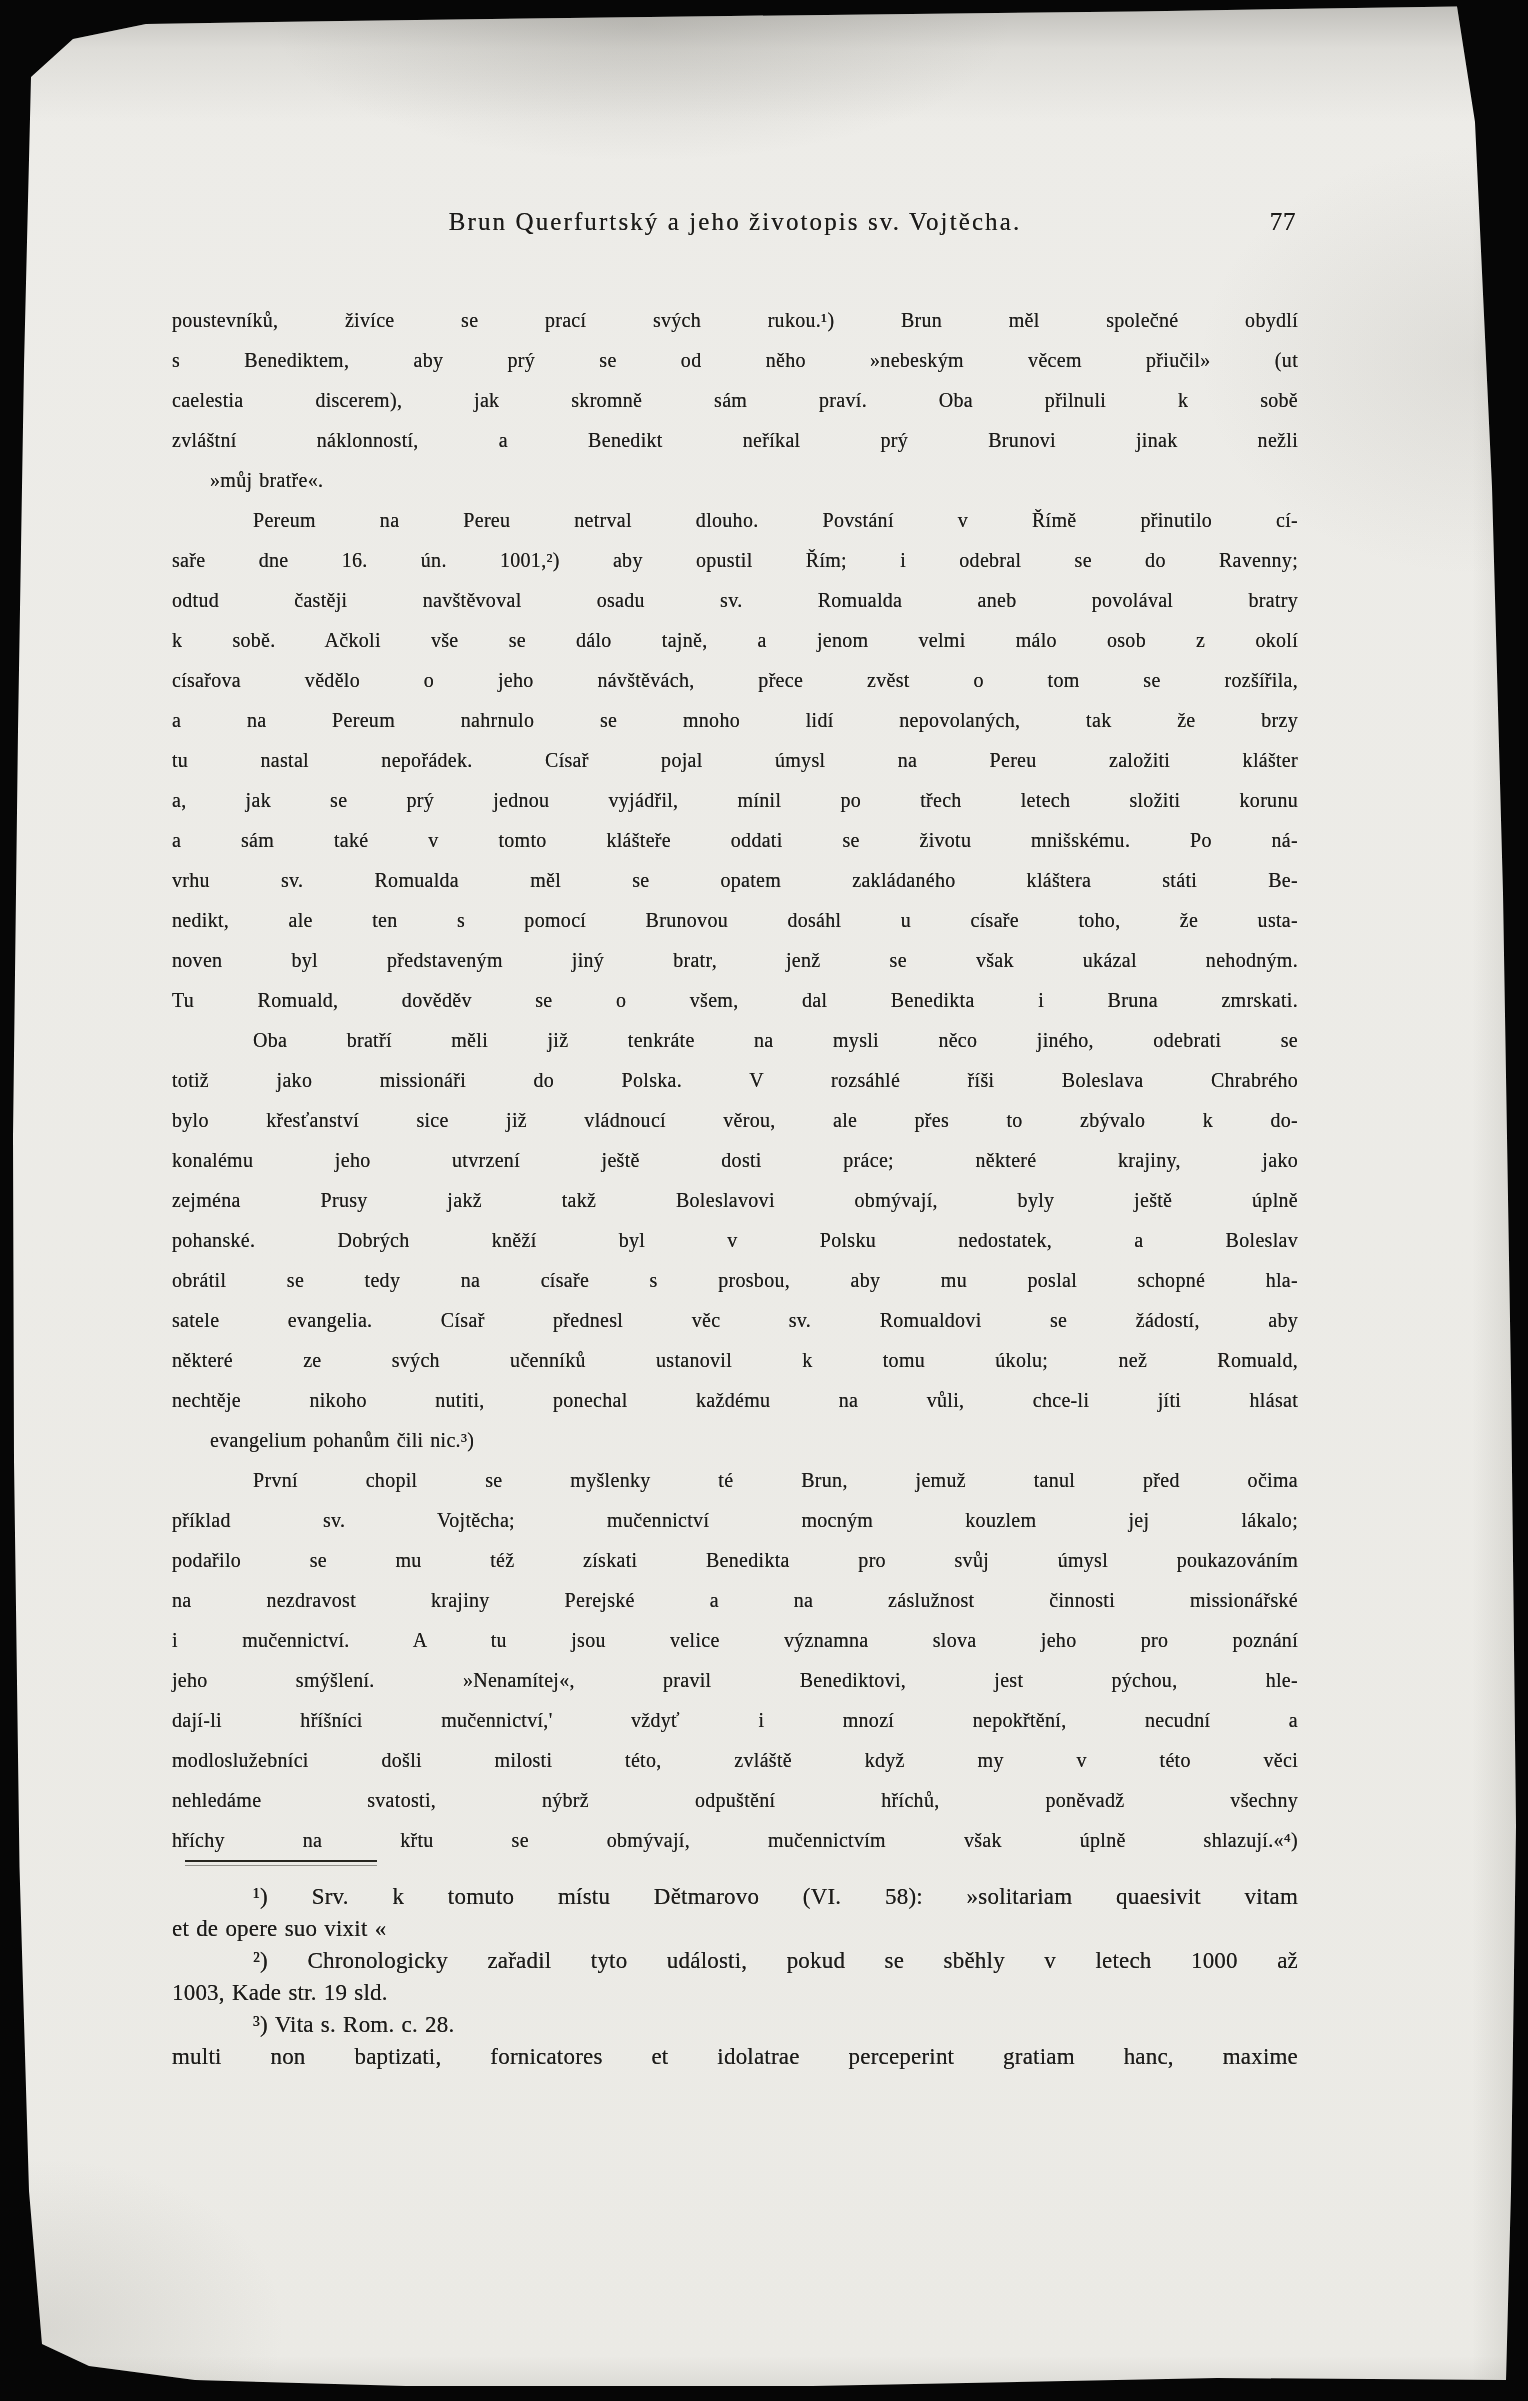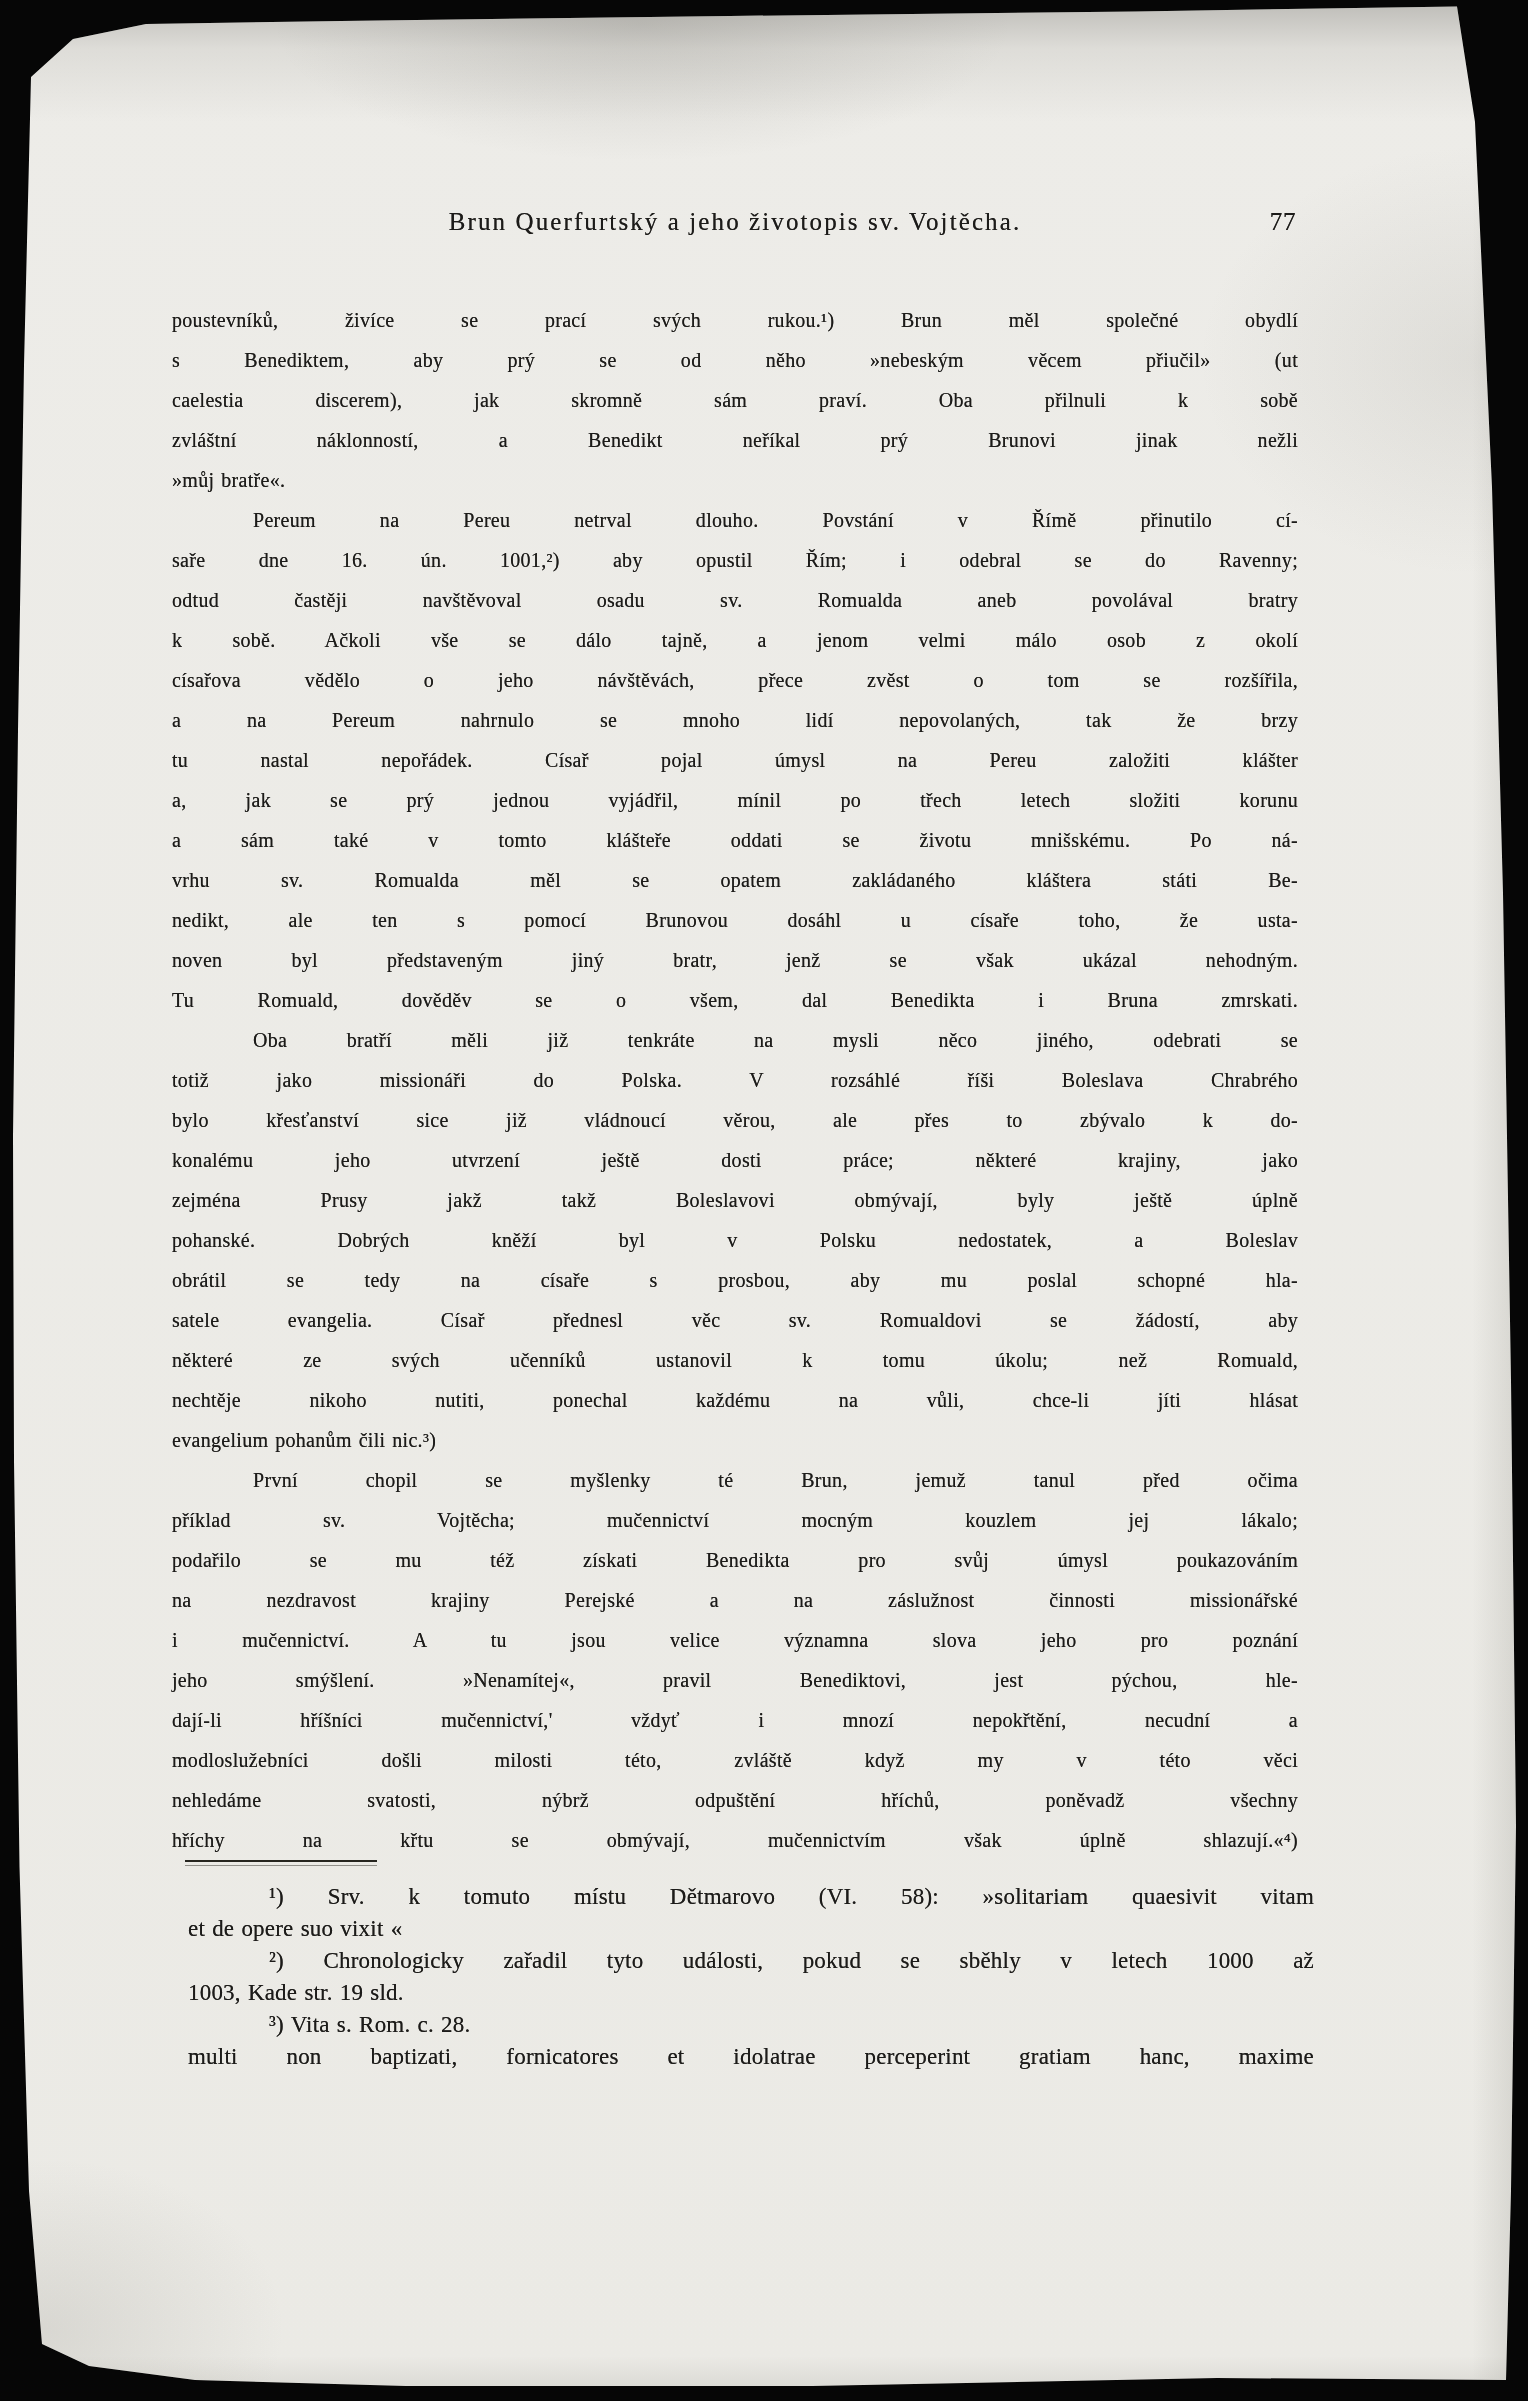--- a/index.html
+++ b/index.html
@@ -41,29 +41,29 @@
   }
   .body-text{
     position:absolute;left:172px;top:300px;width:1126px;
     font-size:20px;letter-spacing:0.3px;word-spacing:1.6px;
   }
   .line{
     line-height:40px;
     text-align:justify;
     text-align-last:justify;
   }
-  .line.last{text-align-last:left;}
+  .line.last{text-align-last:left;margin-left:38px;}
   .line.indent{text-indent:81px;}
   .footnote-rule{
     position:absolute;left:185px;top:1860px;width:192px;height:6.5px;
   }
   .footnote-rule .r1{height:2.4px;background:#26251f;}
   .footnote-rule .r2{height:0.8px;margin-top:2.4px;background:rgba(40,38,32,0.45);}
   .footnotes{
-    position:absolute;left:188px;top:1881px;width:1126px;
+    position:absolute;left:172px;top:1881px;width:1126px;
     font-size:23px;letter-spacing:0.2px;word-spacing:1.2px;
   }
   .fline{
     line-height:32px;
     text-align:justify;
     text-align-last:justify;
   }
   .fline.last{text-align-last:left;}
   .fline.indent{text-indent:81px;}
 </style>

